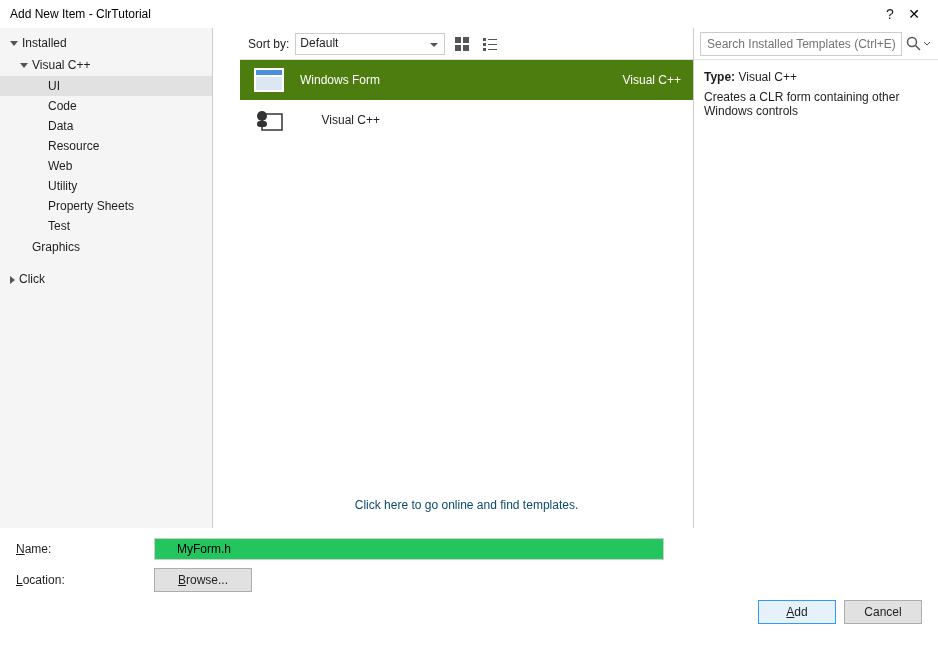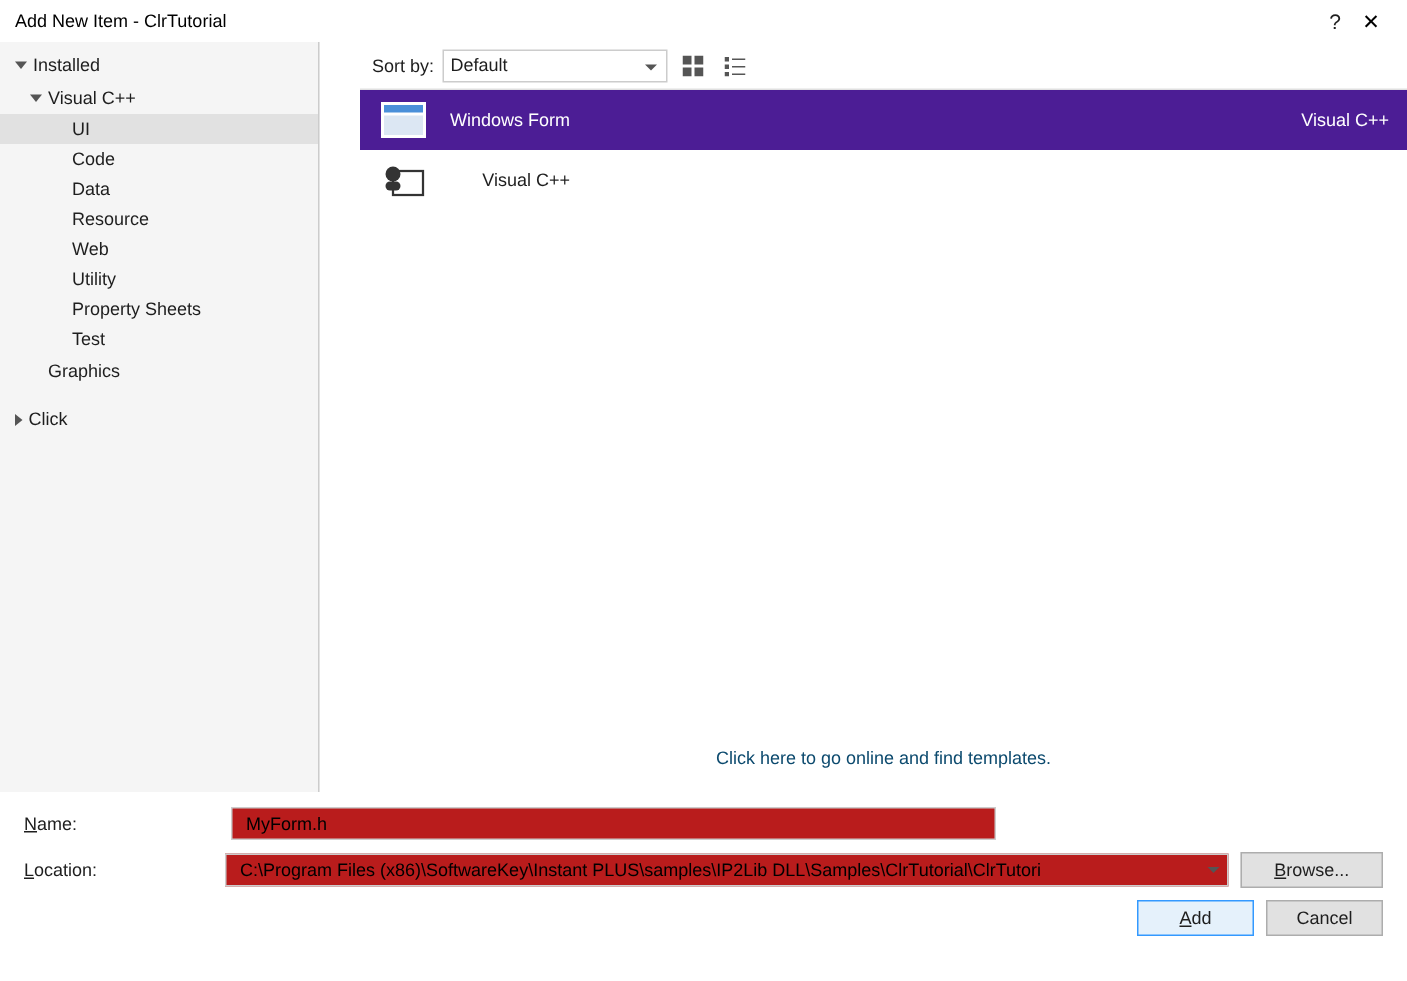--- a/index.html
+++ b/index.html
@@ -21,32 +21,32 @@
 .center { flex: 1; display: flex; flex-direction: column; margin-left: 27px; }
 .toolbar { display: flex; align-items: center; padding: 6px 8px; gap: 6px; border-bottom: 1px solid #e0e0e0; height: 32px; }
 .sort-sel { width: 150px; height: 22px; border: 1px solid #ccc; background: #fff; padding: 2px 4px; position: relative; }
 .sort-sel::after { content:""; position: absolute; right: 6px; top: 9px; border-left: 4px solid transparent; border-right: 4px solid transparent; border-top: 4px solid #555; }
 .view-btn { width: 22px; height: 22px; display: inline-flex; align-items: center; justify-content: center; cursor: pointer; }
 .list-area { flex: 1; overflow: auto; }
 .tpl-row { display: flex; align-items: center; height: 40px; padding: 0 12px; cursor: pointer; gap: 14px; }
 .tpl-row .icon { width: 34px; height: 28px; display: flex; align-items: center; justify-content: center; }
 .tpl-row .label { flex: 1; }
 .tpl-row .lang { width: 80px; text-align: right; }
-.tpl-row.selected { background: #4c1d95; color: #fff; justify-content: center; }
+.tpl-row.selected { background: #4d7c0f; color: #fff; justify-content: center; }
 .online-link { text-align: center; padding: 16px 0; }
 .online-link a { color: #0c4a6e; cursor: pointer; }
 .details { width: 245px; border-left: 1px solid #ccc; display: flex; flex-direction: column; }
 .search-wrap { display: flex; align-items: center; height: 32px; border-bottom: 1px solid #e0e0e0; }
 .search { flex: 1; height: 24px; margin: 4px 2px 4px 6px; border: 1px solid #ccc; padding: 2px 6px; color: #717171; }
 .search-btn { width: 28px; height: 24px; margin: 4px 6px 4px 0; display: flex; align-items: center; justify-content: center; cursor: pointer; border: 1px solid transparent; }
 .details-body { padding: 10px; color: #1e1e1e; }
 .bottom { padding: 10px 16px; }
 .field-row { display: flex; align-items: center; margin-bottom: 8px; gap: 8px; }
 .field-label { width: 130px; }
-.field-input { height: 22px; border: 1px solid #ccc; padding: 2px 9px; background: #b91c1c; }
+.field-input { height: 22px; border: 1px solid #ccc; padding: 2px 22px; background: #22c55e; }
 .browse-btn { width: 98px; height: 24px; border: 1px solid #adadad; background: #e1e1e1; cursor: pointer; text-align: center; line-height: 22px; }
 .button-row { display: flex; justify-content: flex-end; gap: 8px; margin-top: 8px; align-items: flex-end; }
 .dlg-btn { width: 78px; height: 24px; border: 1px solid #adadad; background: #e1e1e1; cursor: pointer; text-align: center; line-height: 22px; }
 .dlg-btn.primary { border: 1px solid #3399ff; background: #e5f1fb; }
 .underline { text-decoration: underline; }
 </style>
 </head>
 <body>
 
 <div class="titlebar">
@@ -115,32 +115,46 @@
             </svg>
         </span>
         <span class="lang">Visual C++</span>
       </div>
     </div>
     <div class="online-link">
       <a>Click here to go online and find templates.</a>
     </div>
   </div>
 
+  <div class="details">
+    <div class="search-wrap">
+      <input class="search" placeholder="Search Installed Templates (Ctrl+E)" style="">
+      <div class="search-btn">
+        <svg width="16" height="16">
+            <circle cx="6" cy="6" r="4.5" fill="none" stroke="#555" stroke-width="1.5"></circle>
+            <line x1="9.5" y1="9.5" x2="14" y2="14" stroke="#555" stroke-width="1.5"></line>
+          </svg>
+        <svg width="6" height="6" style="margin-left:2px">
+            <path d="M0 1 L3 4 L6 1" fill="none" stroke="#555" stroke-width="1"></path>
+          </svg>
+      </div>
+    </div>
+    <div class="details-body">
+      <div style="margin-bottom:6px"><b>Type:</b> <span>Visual C++</span></div>
+      <div>Creates a CLR form containing other Windows controls</div>
+    </div>
+  </div>
 </div>
 
 <div class="bottom">
   <div class="field-row">
     <span class="field-label"><span class="underline">N</span>ame:</span>
     <input class="field-input" style="width: 510px;" value="MyForm.h">
   </div>
   <div class="field-row">
     <span class="field-label"><span class="underline">L</span>ocation:</span>
-    <div style="position:relative;width:690px">
-      <input class="field-input" style="width: 100%; padding-right: 18px;" value="C:\Program Files (x86)\SoftwareKey\Instant PLUS\samples\IP2Lib DLL\Samples\ClrTutorial\ClrTutori">
-      <span style="position:absolute;right:6px;top:9px;border-left:4px solid transparent;border-right:4px solid transparent;border-top:4px solid #555"></span>
-    </div>
     <div class="browse-btn"><span class="underline">B</span>rowse...</div>
   </div>
   <div class="button-row">
     <div class="dlg-btn primary"><span class="underline">A</span>dd</div>
     <div class="dlg-btn">Cancel</div>
   </div>
 </div>
 
 </body></html>

